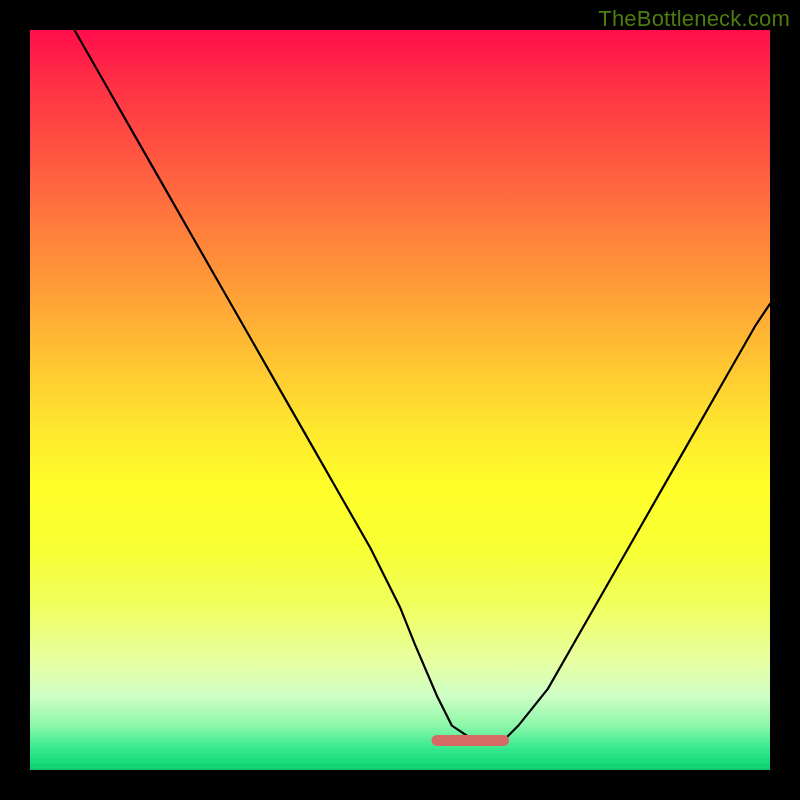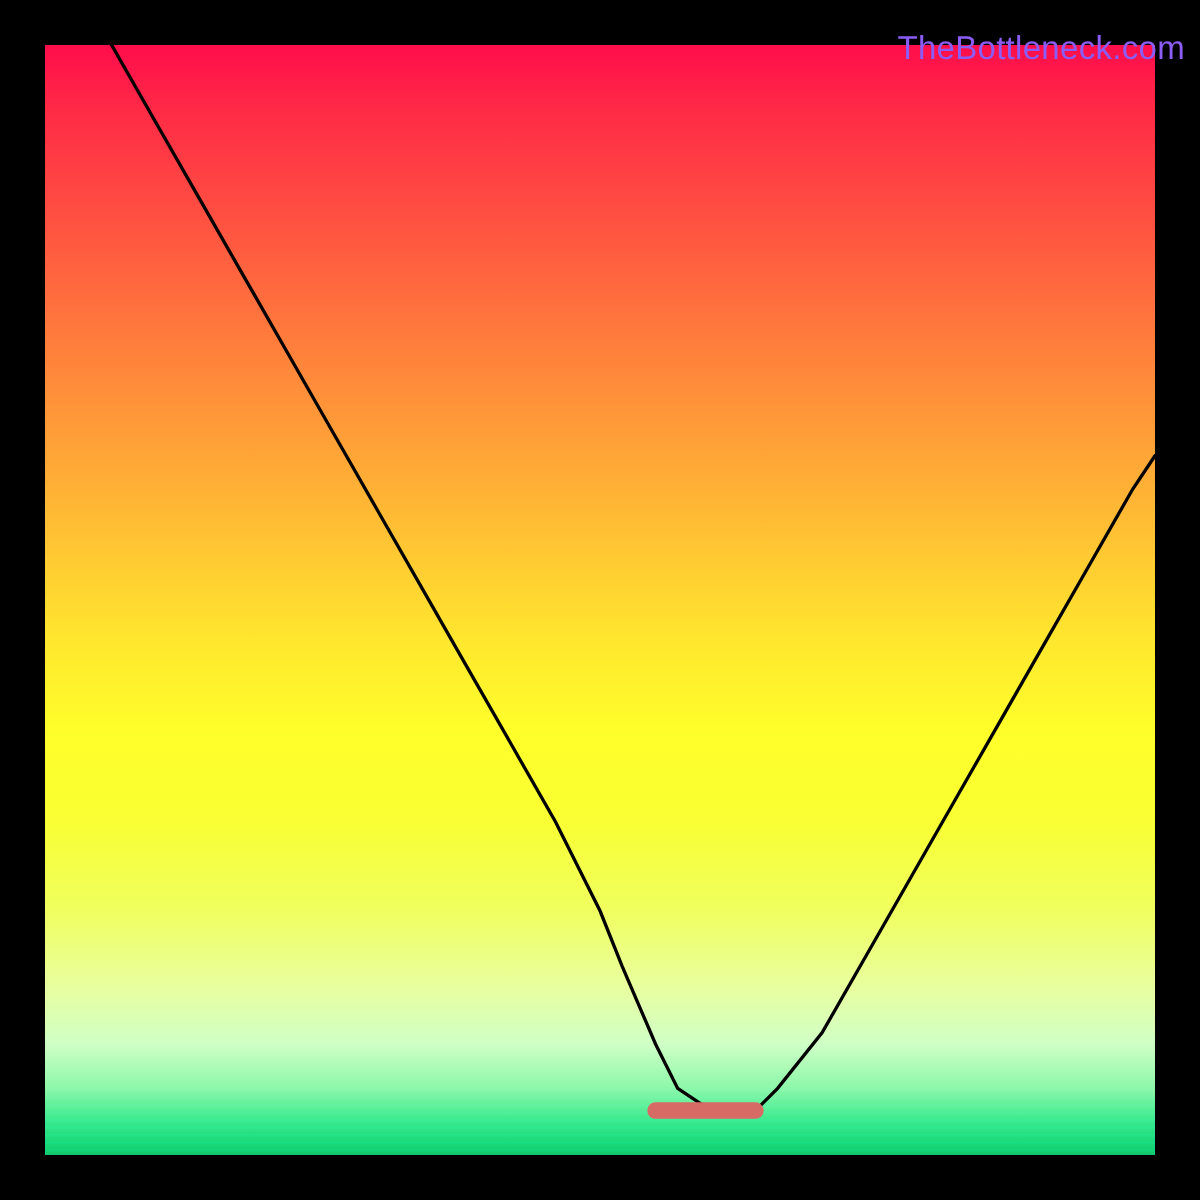--- a/index.html
+++ b/index.html
@@ -9,24 +9,23 @@
     width: 800px;
     height: 800px;
     background: #000;
   }
   .watermark {
     position: absolute;
     top: 6px;
     right: 10px;
     font-family: Arial, Helvetica, sans-serif;
     font-size: 22px;
-    color: #8b5cf6;
+    color: #4d7c0f;
     letter-spacing: 0.2px;
     z-index: 50;
-    margin-top: 13px;
   }
   .plot-area {
     position: absolute;
     left: 30px;
     top: 30px;
     width: 740px;
     height: 740px;
     overflow: hidden;
   }
   .gradient {

